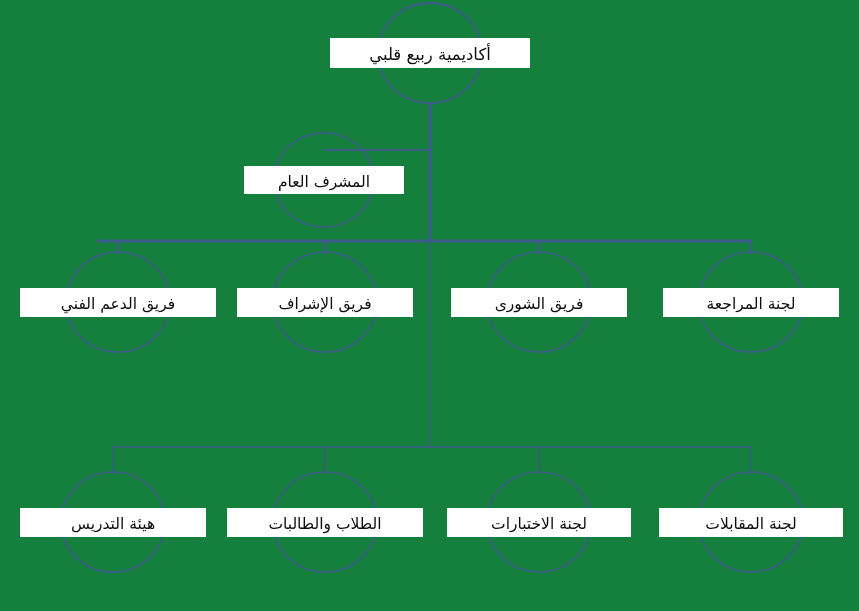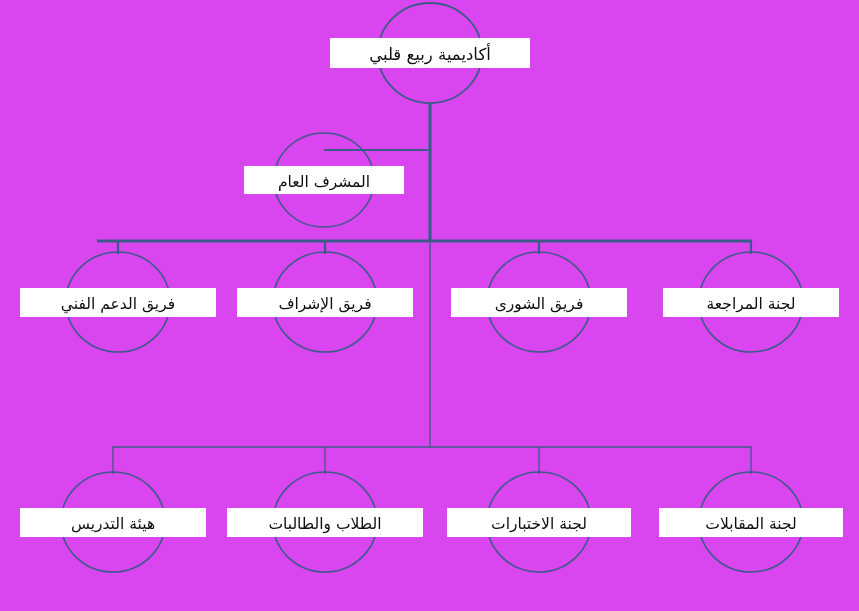--- a/index.html
+++ b/index.html
@@ -11,21 +11,21 @@
   body {
     width: 859px;
     height: 611px;
     overflow: hidden;
     font-family: "DejaVu Sans", "Liberation Sans", sans-serif;
   }
   #chart-root {
     position: relative;
     width: 859px;
     height: 611px;
-    background: #d946ef;
+    background: #15803d;
   }
   #org-svg {
     position: absolute;
     top: 0;
     left: 0;
     width: 859px;
     height: 611px;
     display: block;
   }
   .node-ellipse {

